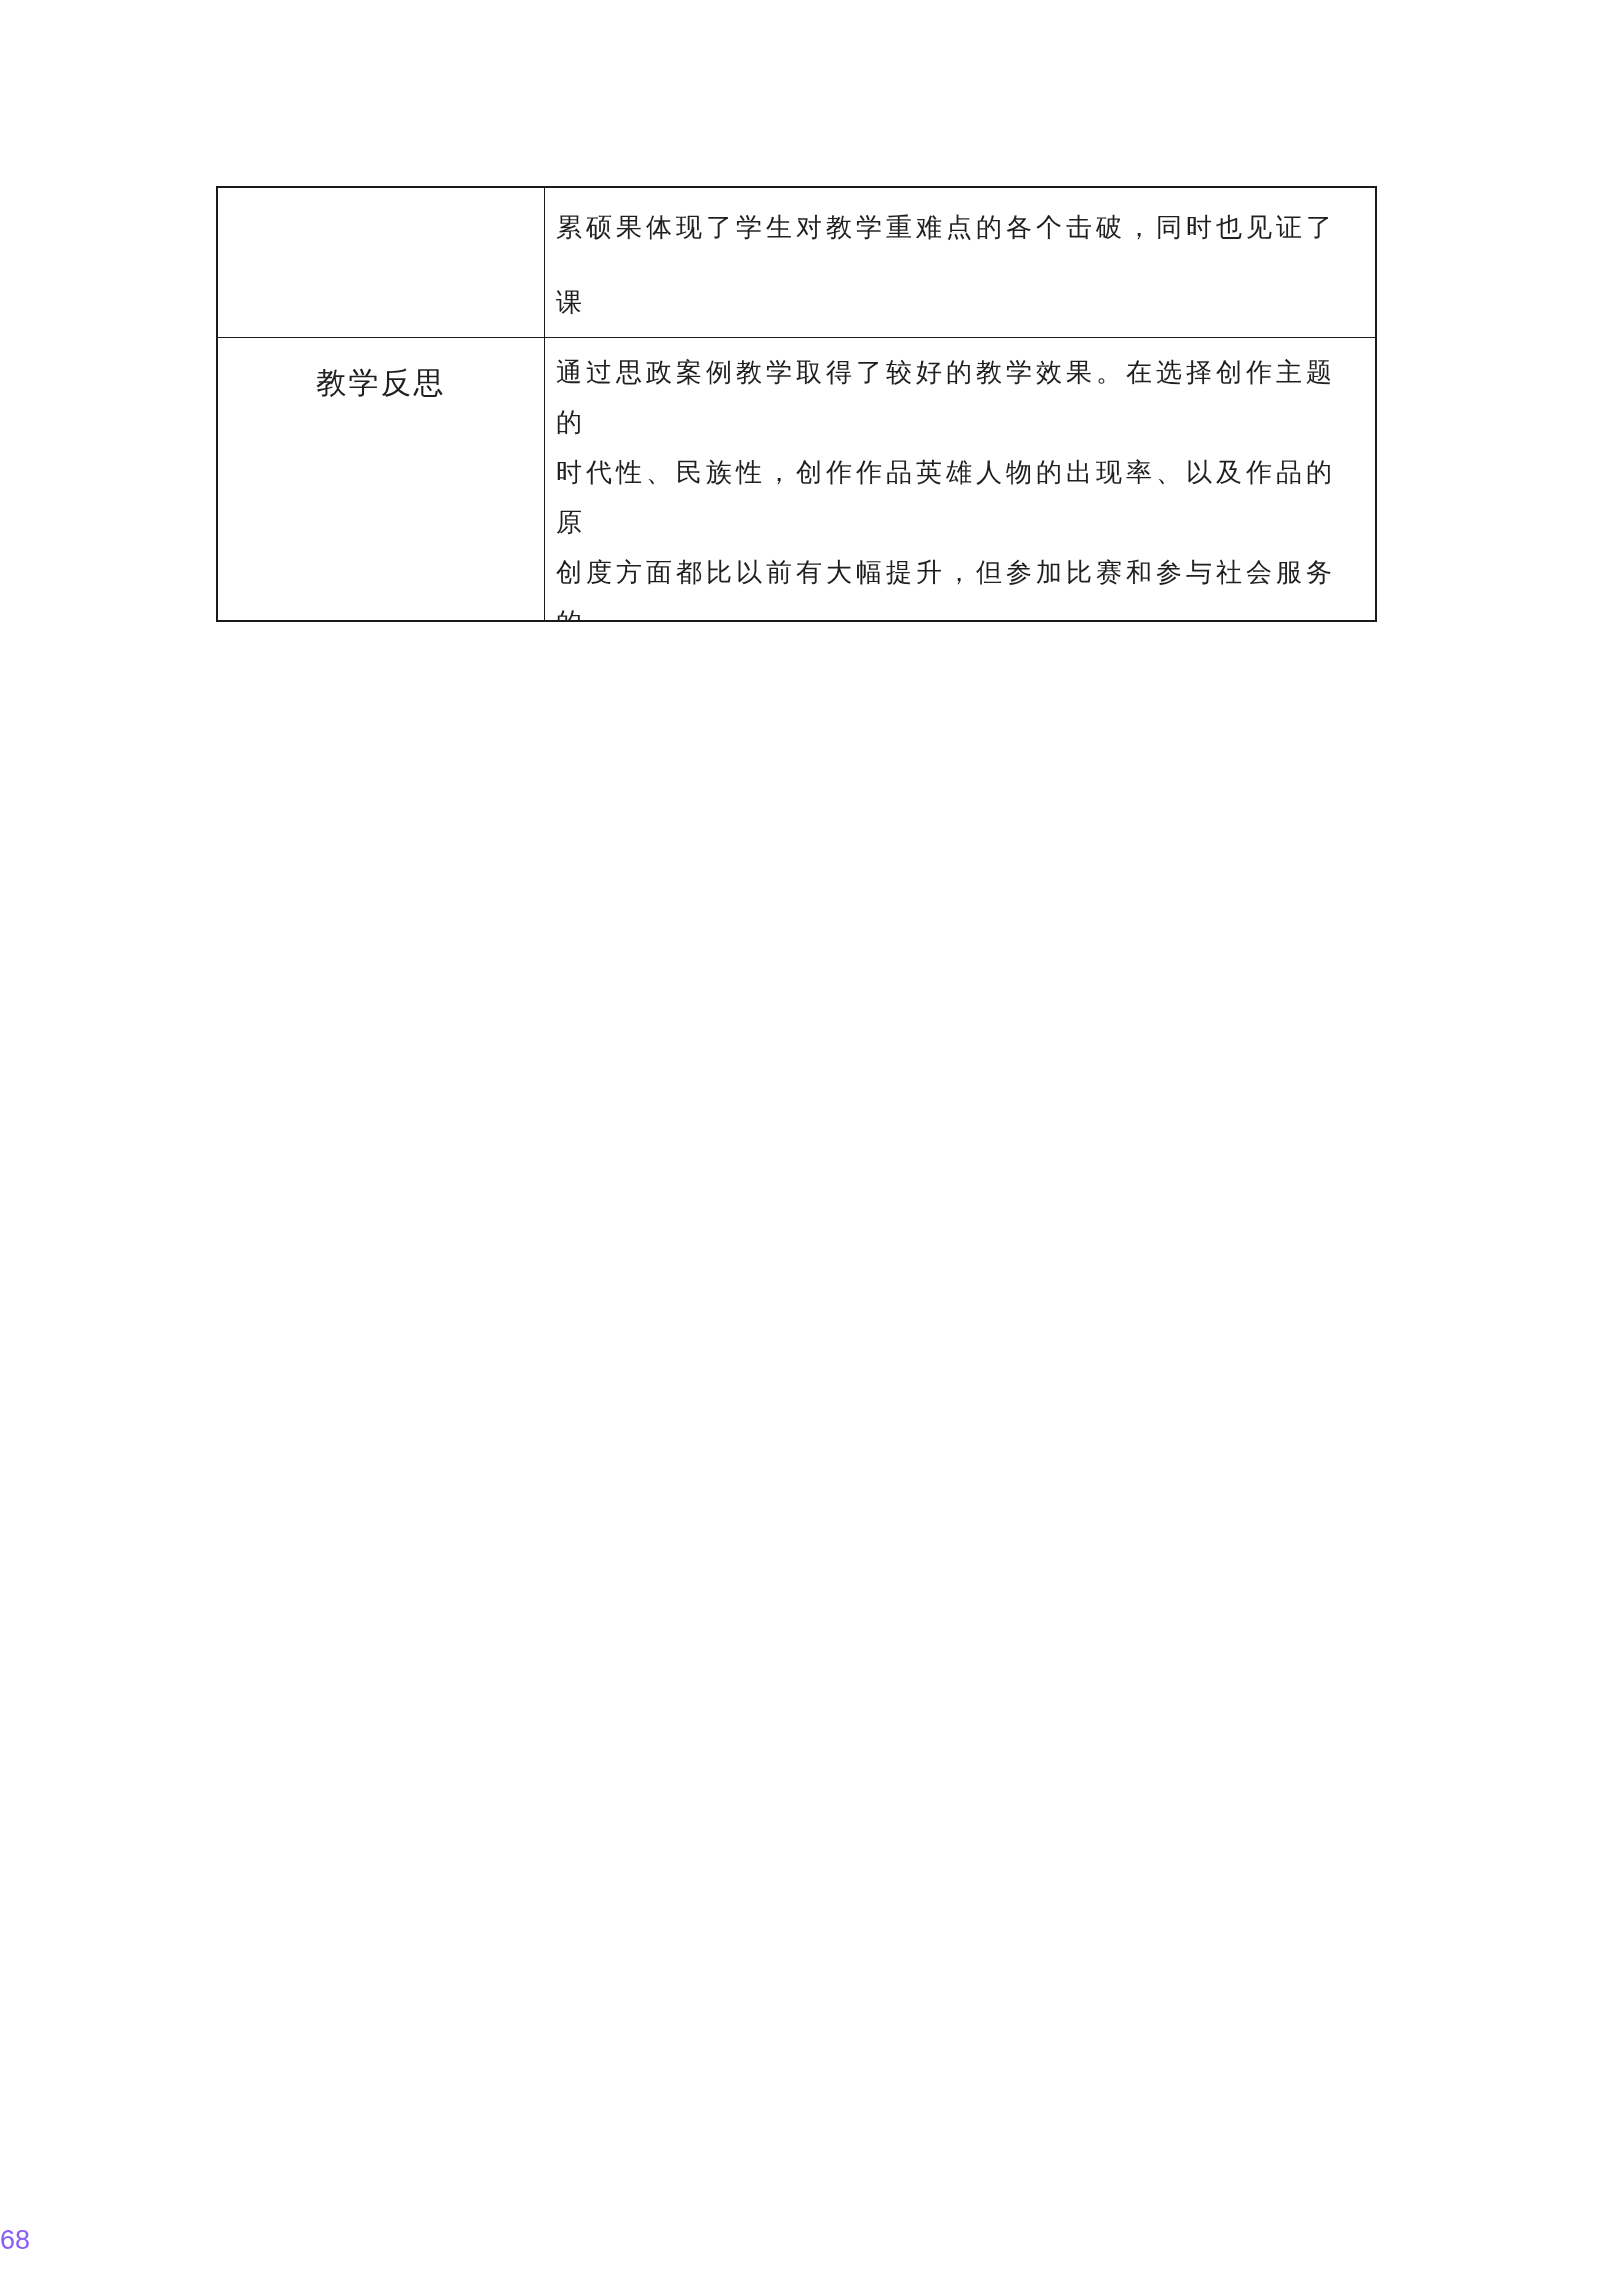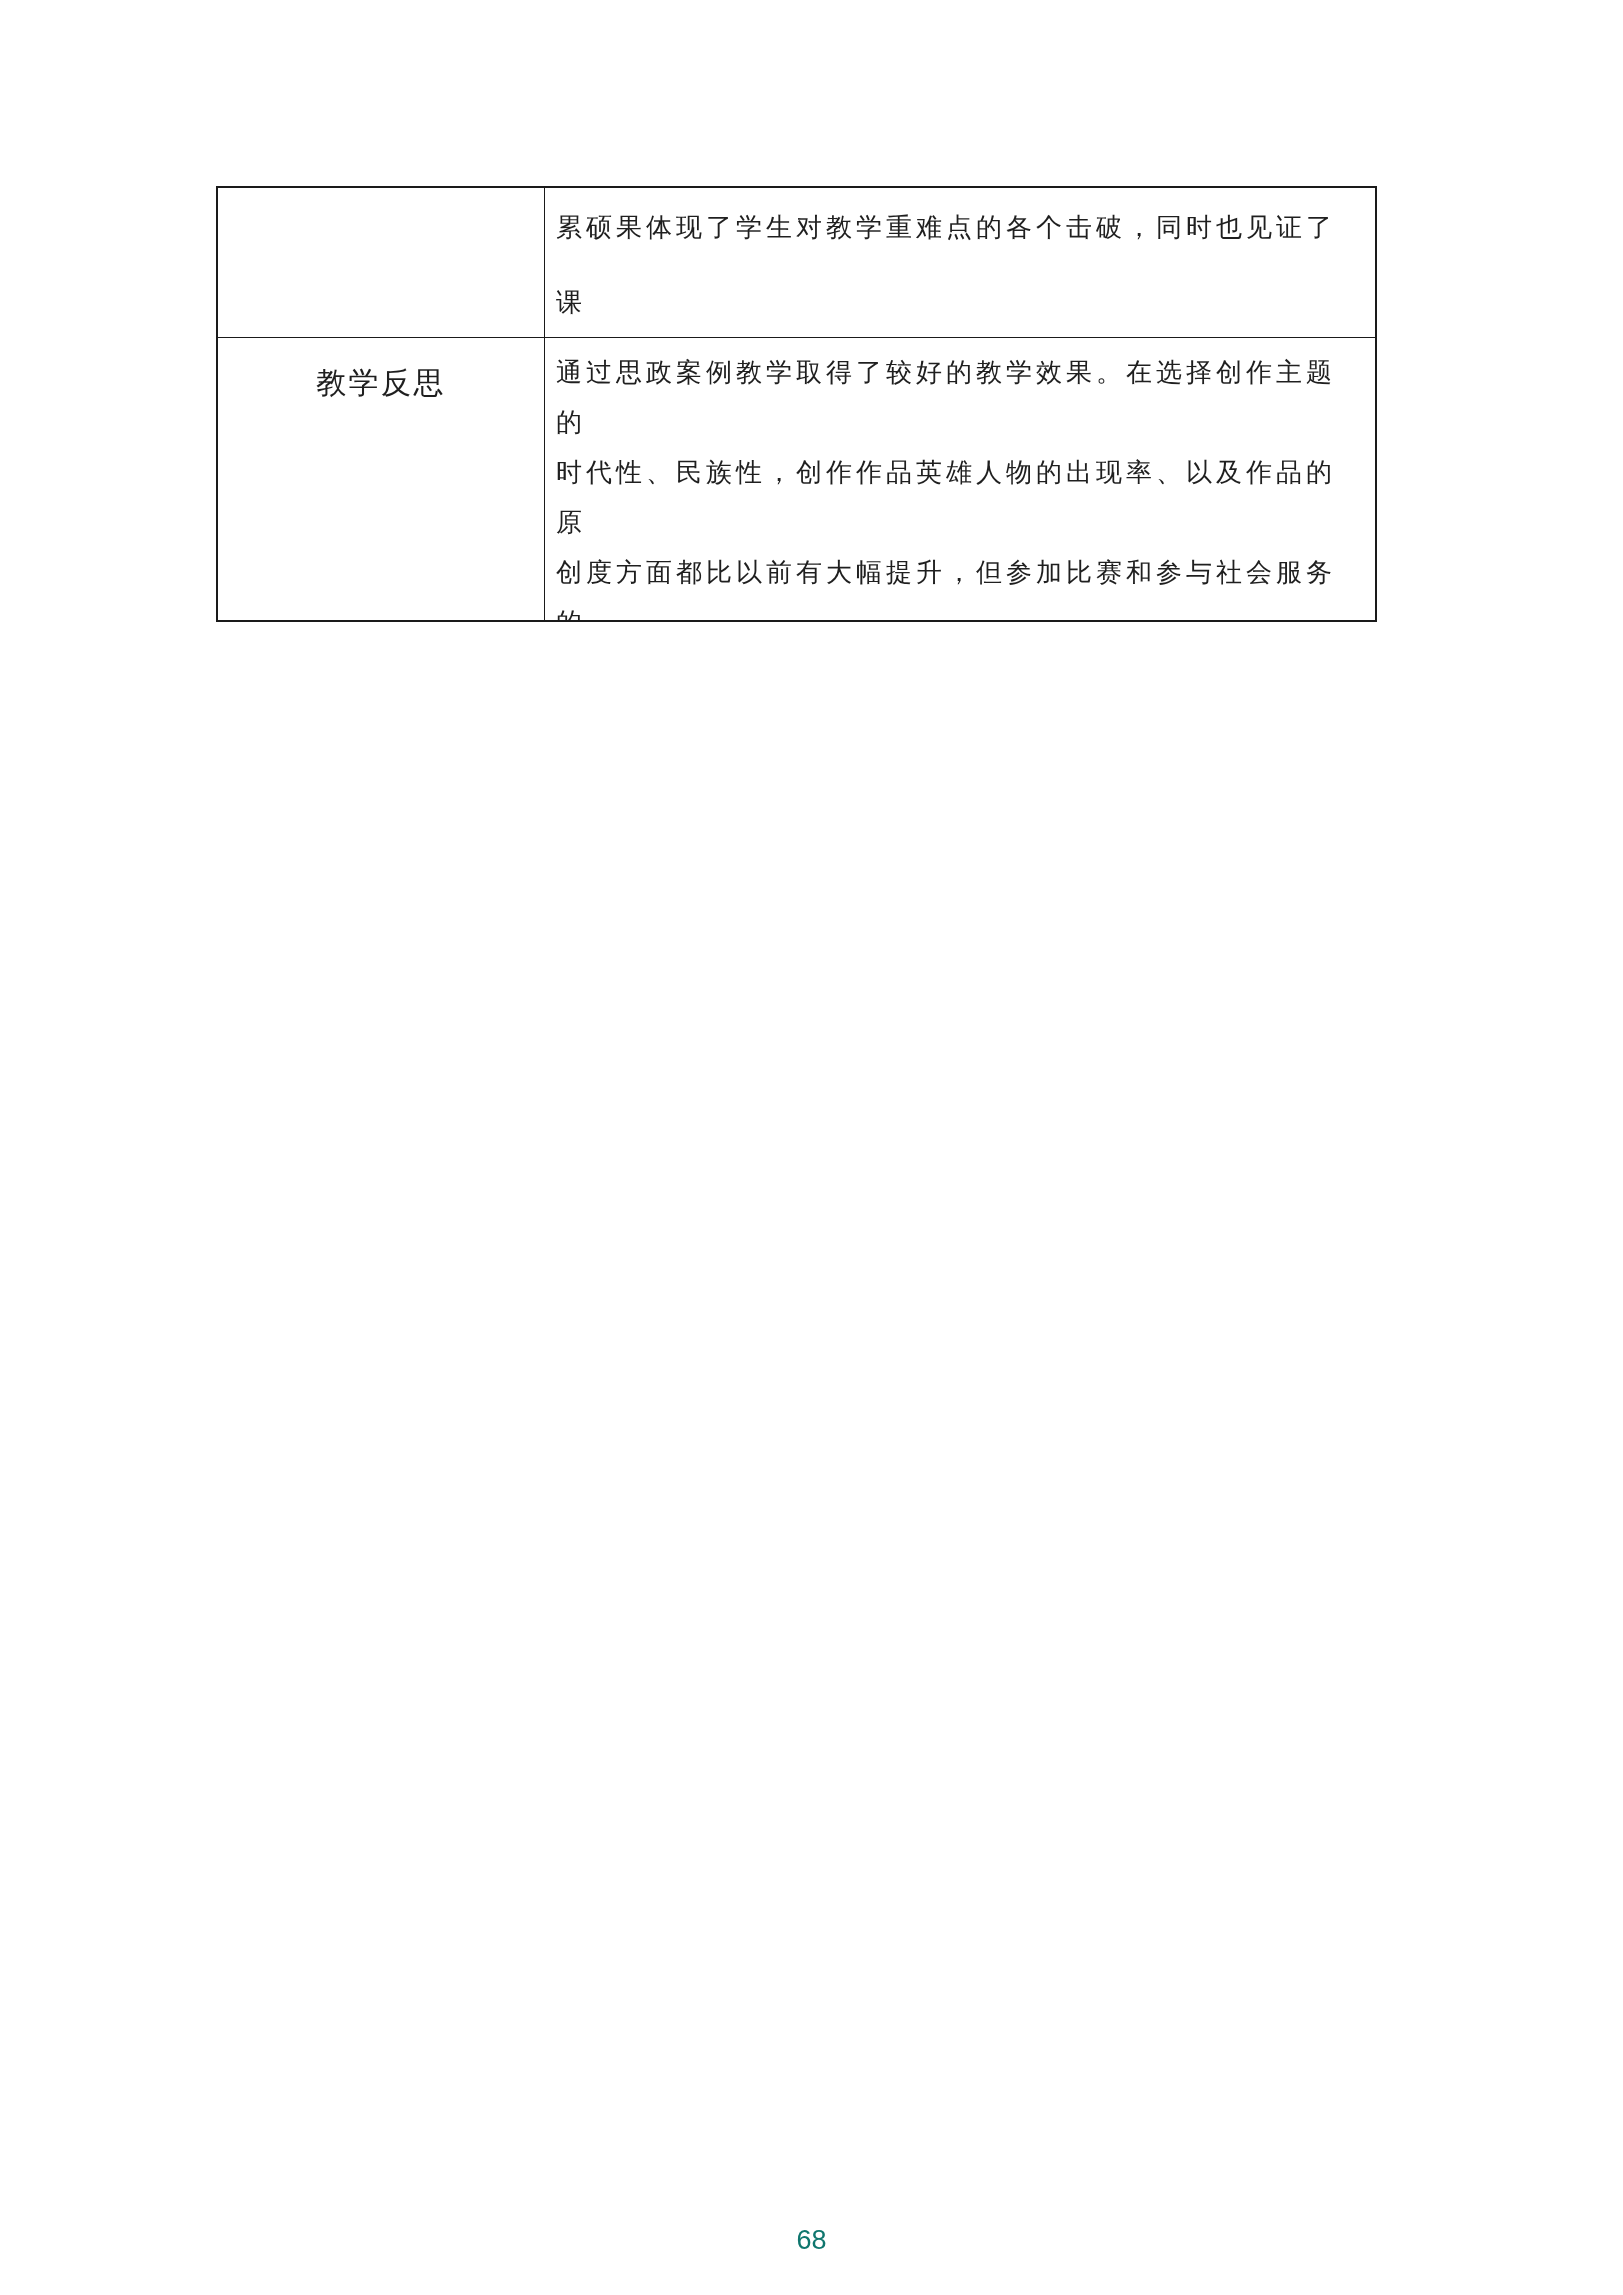--- a/index.html
+++ b/index.html
@@ -53,25 +53,25 @@
   }
   .content-cell.second {
     padding-top: 9.5px;
     line-height: 50px;
   }
   .page-number {
     position: absolute;
     left: 0;
     right: 0;
     top: 2224px;
-    text-align: center;
+    text-align: left;
     font-family: "Liberation Sans", "DejaVu Sans", sans-serif;
     font-size: 27px;
     line-height: 32px;
-    color: #0f766e;
+    color: #8b5cf6;
   }
 </style>
 </head>
 <body>
 
 <div class="doc-table">
   <div class="cell col-left row-top"></div>
   <div class="cell row-top content-cell first">累硕果体现了学生对教学重难点的各个击破，同时也见证了课
 程思政育人的显著成效。</div>
   <div class="cell col-left label-cell">教学反思</div>

